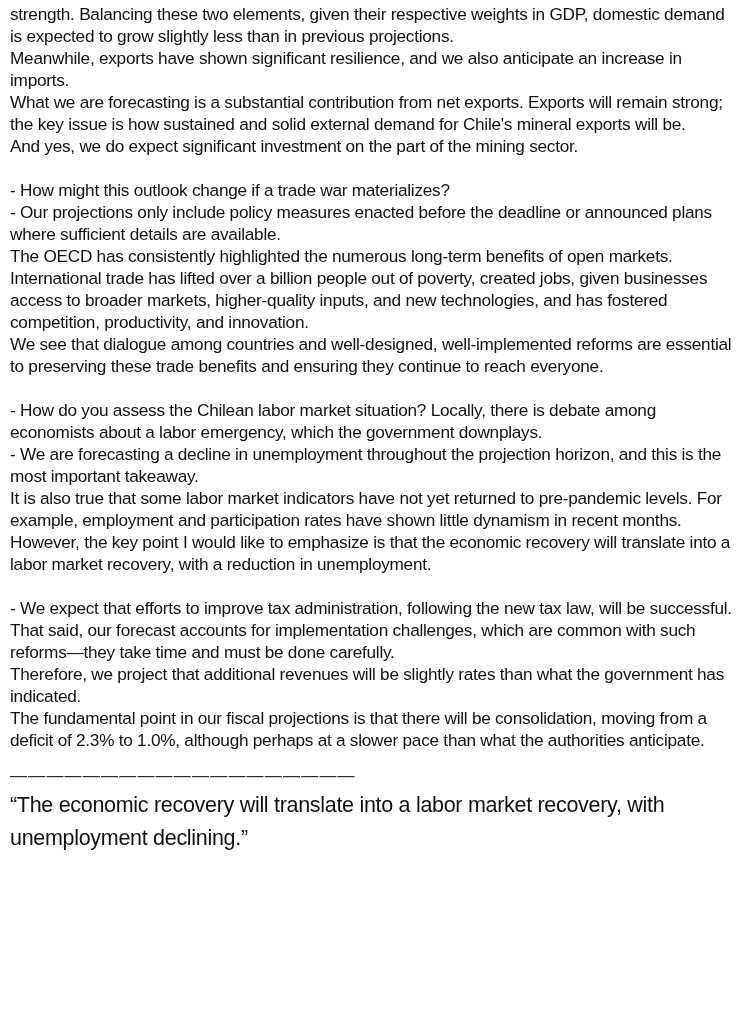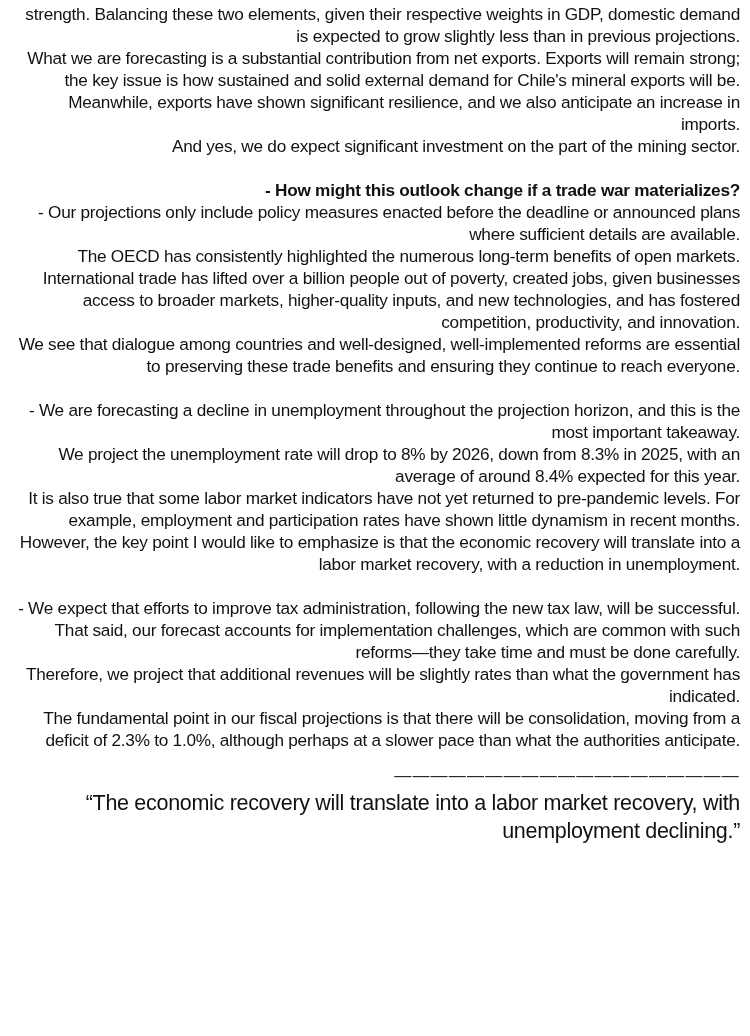--- a/index.html
+++ b/index.html
@@ -1,60 +1,60 @@
 <!DOCTYPE html>
 <html><head>
 <meta charset="utf-8">
 <style>
   html, body { margin: 0; padding: 0; background: #ffffff; }
   body {
     width: 750px; height: 1036px; overflow: hidden;
     font-family: "Liberation Sans", sans-serif;
     color: #111111;
   }
-  .doc { padding: 0 10px 0 10px; text-align: right; }
+  .doc { padding: 0 10px 0 10px; }
   .p {
     font-size: 17.2px; line-height: 22px; margin: 0;
     letter-spacing: -0.25px; white-space: normal;
   }
   .first { margin-top: 3px; }
-  .q { font-weight: bold; }
+  .q { font-weight: normal; }
   .gap { height: 22px; }
   .rule {
     font-size: 17px; line-height: 22px; letter-spacing: 1.2px;
     margin-top: 14px; color: #222;
   }
   .quote {
-    font-size: 21.5px; line-height: 28px; margin: 2px 0 8px 0;
+    font-size: 21.5px; line-height: 33px; margin: 2px 0 8px 0;
     letter-spacing: -0.3px;
   }
 </style>
 </head>
 <body>
 
 <div class="doc">
   <p class="p first">strength. Balancing these two elements, given their respective weights in GDP, domestic demand is expected to grow slightly less than in previous projections.</p>
+  <p class="p">Meanwhile, exports have shown significant resilience, and we also anticipate an increase in imports.</p>
   <p class="p">What we are forecasting is a substantial contribution from net exports. Exports will remain strong; the key issue is how sustained and solid external demand for Chile's mineral exports will be.</p>
-  <p class="p">Meanwhile, exports have shown significant resilience, and we also anticipate an increase in imports.</p>
   <p class="p">And yes, we do expect significant investment on the part of the mining sector.</p>
 
   <div class="gap"></div>
 
   <section>
     <p class="p q">- How might this outlook change if a trade war materializes?</p>
     <p class="p">- Our projections only include policy measures enacted before the deadline or announced plans where sufficient details are available.</p>
     <p class="p">The OECD has consistently highlighted the numerous long-term benefits of open markets. International trade has lifted over a billion people out of poverty, created jobs, given businesses access to broader markets, higher-quality inputs, and new technologies, and has fostered competition, productivity, and innovation.</p>
     <p class="p">We see that dialogue among countries and well-designed, well-implemented reforms are essential to preserving these trade benefits and ensuring they continue to reach everyone.</p>
   </section>
 
   <div class="gap"></div>
 
   <section>
+    <p class="p q">- How do you assess the Chilean labor market situation? Locally, there is debate among economists about a labor emergency, which the government downplays.</p>
     <p class="p">- We are forecasting a decline in unemployment throughout the projection horizon, and this is the most important takeaway.</p>
-    <p class="p">We project the unemployment rate will drop to 8% by 2026, down from 8.3% in 2025, with an average of around 8.4% expected for this year.</p>
     <p class="p">It is also true that some labor market indicators have not yet returned to pre-pandemic levels. For example, employment and participation rates have shown little dynamism in recent months.</p>
     <p class="p">However, the key point I would like to emphasize is that the economic recovery will translate into a labor market recovery, with a reduction in unemployment.</p>
   </section>
 
   <div class="gap"></div>
 
   <section>
     <p class="p">- We expect that efforts to improve tax administration, following the new tax law, will be successful. That said, our forecast accounts for implementation challenges, which are common with such reforms—they take time and must be done carefully.</p>
     <p class="p">Therefore, we project that additional revenues will be slightly rates than what the government has indicated.</p>
     <p class="p">The fundamental point in our fiscal projections is that there will be consolidation, moving from a deficit of 2.3% to 1.0%, although perhaps at a slower pace than what the authorities anticipate.</p>

